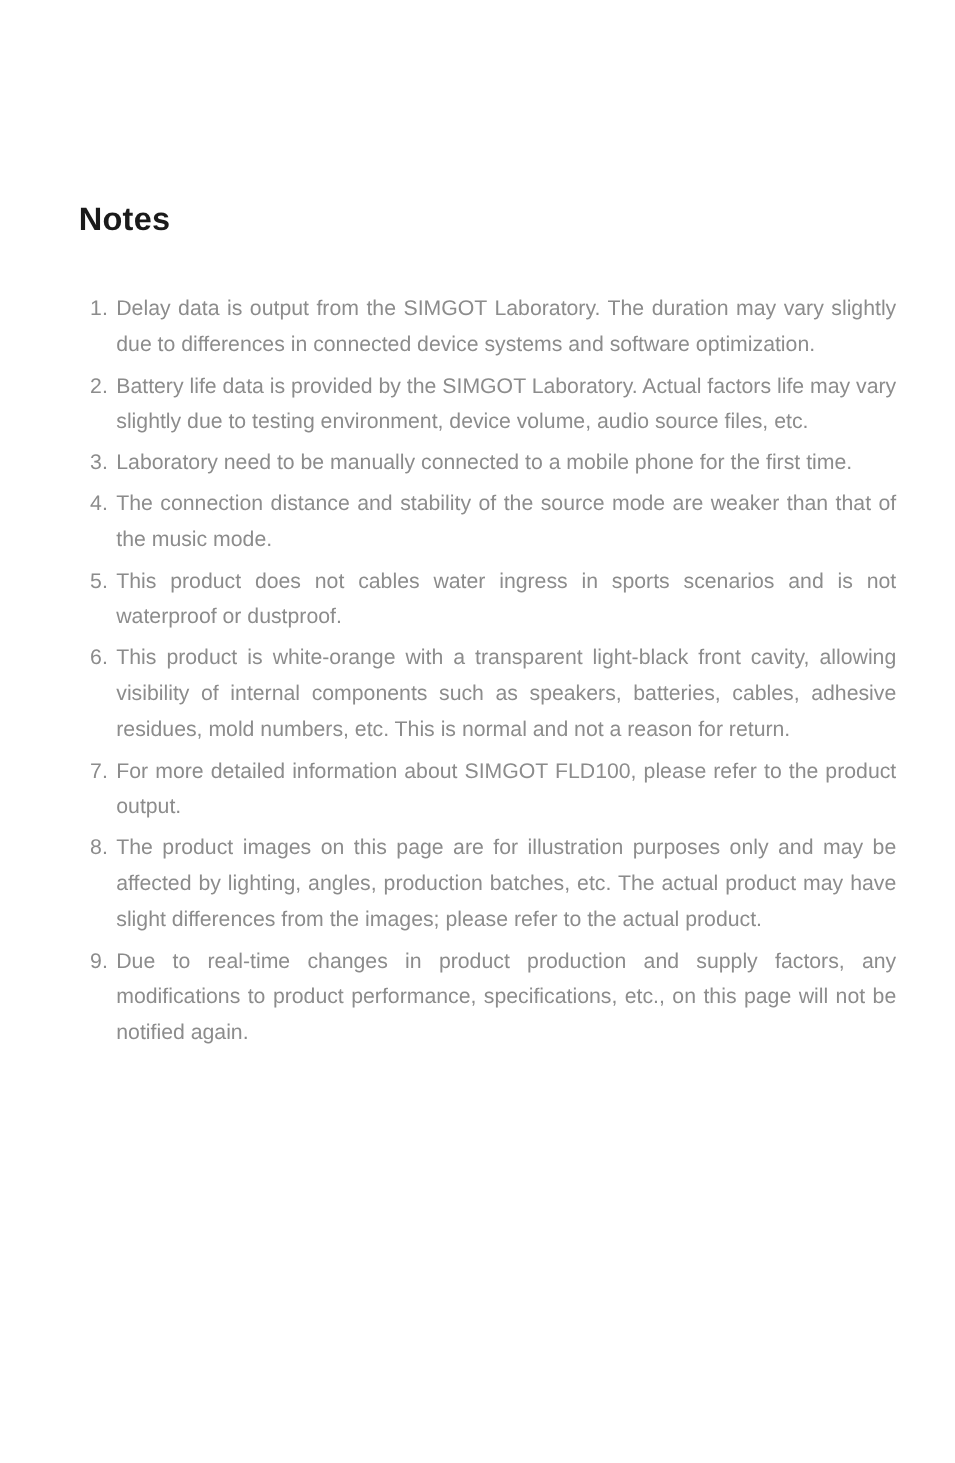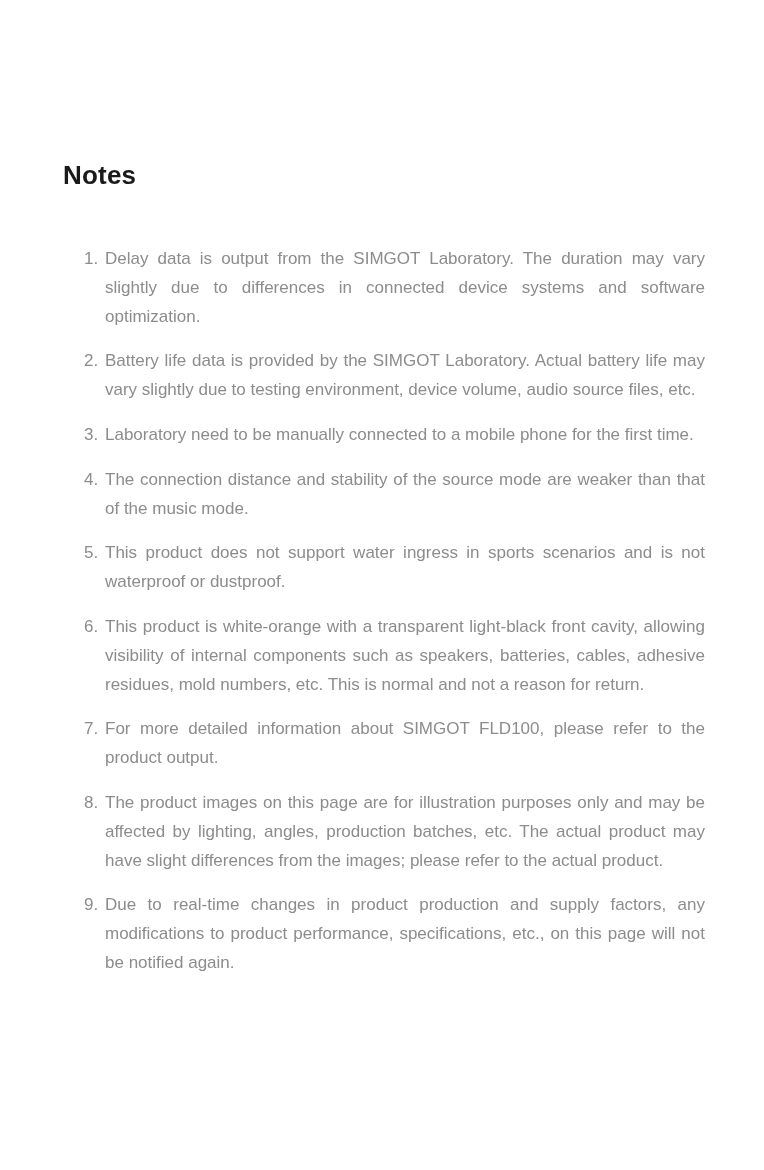--- a/index.html
+++ b/index.html
@@ -31,36 +31,36 @@
     padding: 0 0 0 24px;
     list-style: decimal outside;
     color: #8c8c8c;
     font-size: 17px;
     line-height: 28.8px;
     text-align: justify;
     text-justify: inter-word;
   }
   .notes-list li {
     padding-left: 2px;
-    margin: 16px;
+    margin: 4px;
   }
   .notes-list li::marker {
     color: #8c8c8c;
   }
 </style>
 </head>
 <body>
 
 <div class="page">
   <h1 class="page-title">Notes</h1>
 
   <ol class="notes-list">
     <li>Delay data is output from the SIMGOT Laboratory. The duration may vary slightly due to differences in connected device systems and software optimization.</li>
-    <li>Battery life data is provided by the SIMGOT Laboratory. Actual battery life may vary slightly due to testing environment, device volume, audio source files, etc.</li>
+    <li>Battery life data is provided by the SIMGOT Laboratory. Actual factors life may vary slightly due to testing environment, device volume, audio source files, etc.</li>
     <li>Laboratory need to be manually connected to a mobile phone for the first time.</li>
     <li>The connection distance and stability of the source mode are weaker than that of the music mode.</li>
-    <li>This product does not support water ingress in sports scenarios and is not waterproof or dustproof.</li>
+    <li>This product does not cables water ingress in sports scenarios and is not waterproof or dustproof.</li>
     <li>This product is white-orange with a transparent light-black front cavity, allowing visibility of internal components such as speakers, batteries, cables, adhesive residues, mold numbers, etc. This is normal and not a reason for return.</li>
     <li>For more detailed information about SIMGOT FLD100, please refer to the product output.</li>
     <li>The product images on this page are for illustration purposes only and may be affected by lighting, angles, production batches, etc. The actual product may have slight differences from the images; please refer to the actual product.</li>
     <li>Due to real-time changes in product production and supply factors, any modifications to product performance, specifications, etc., on this page will not be notified again.</li>
   </ol>
 </div>
 
 </body></html>

